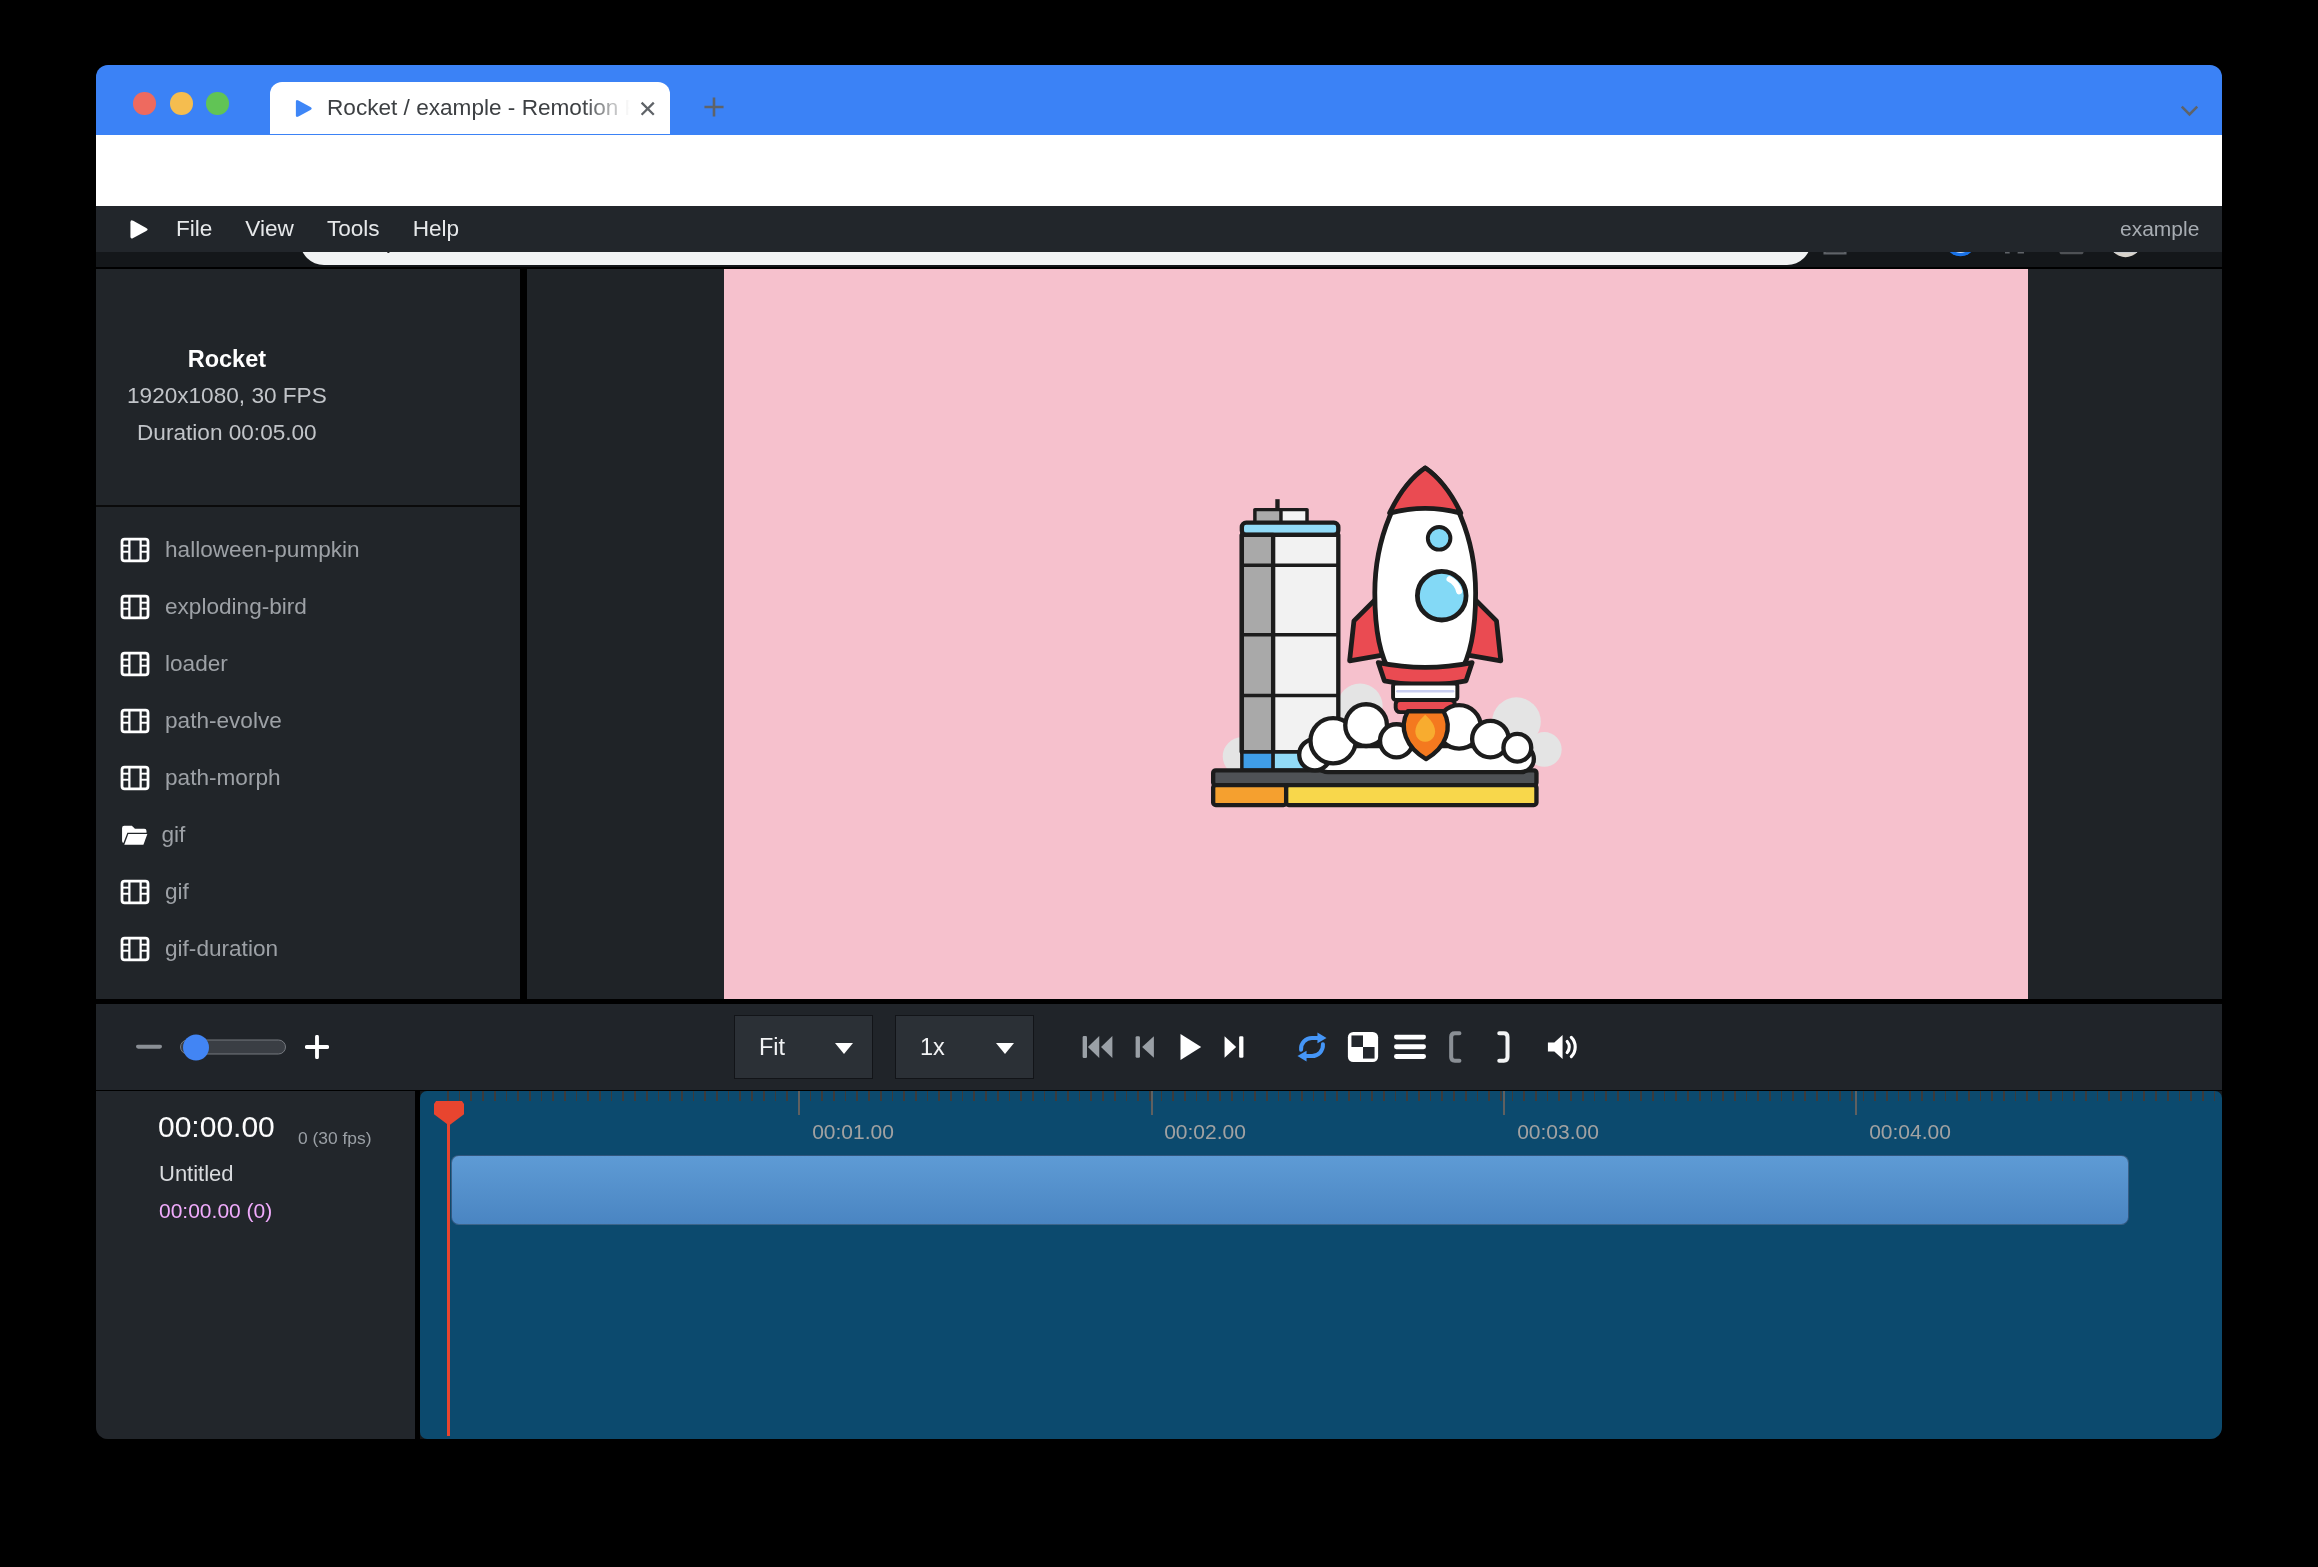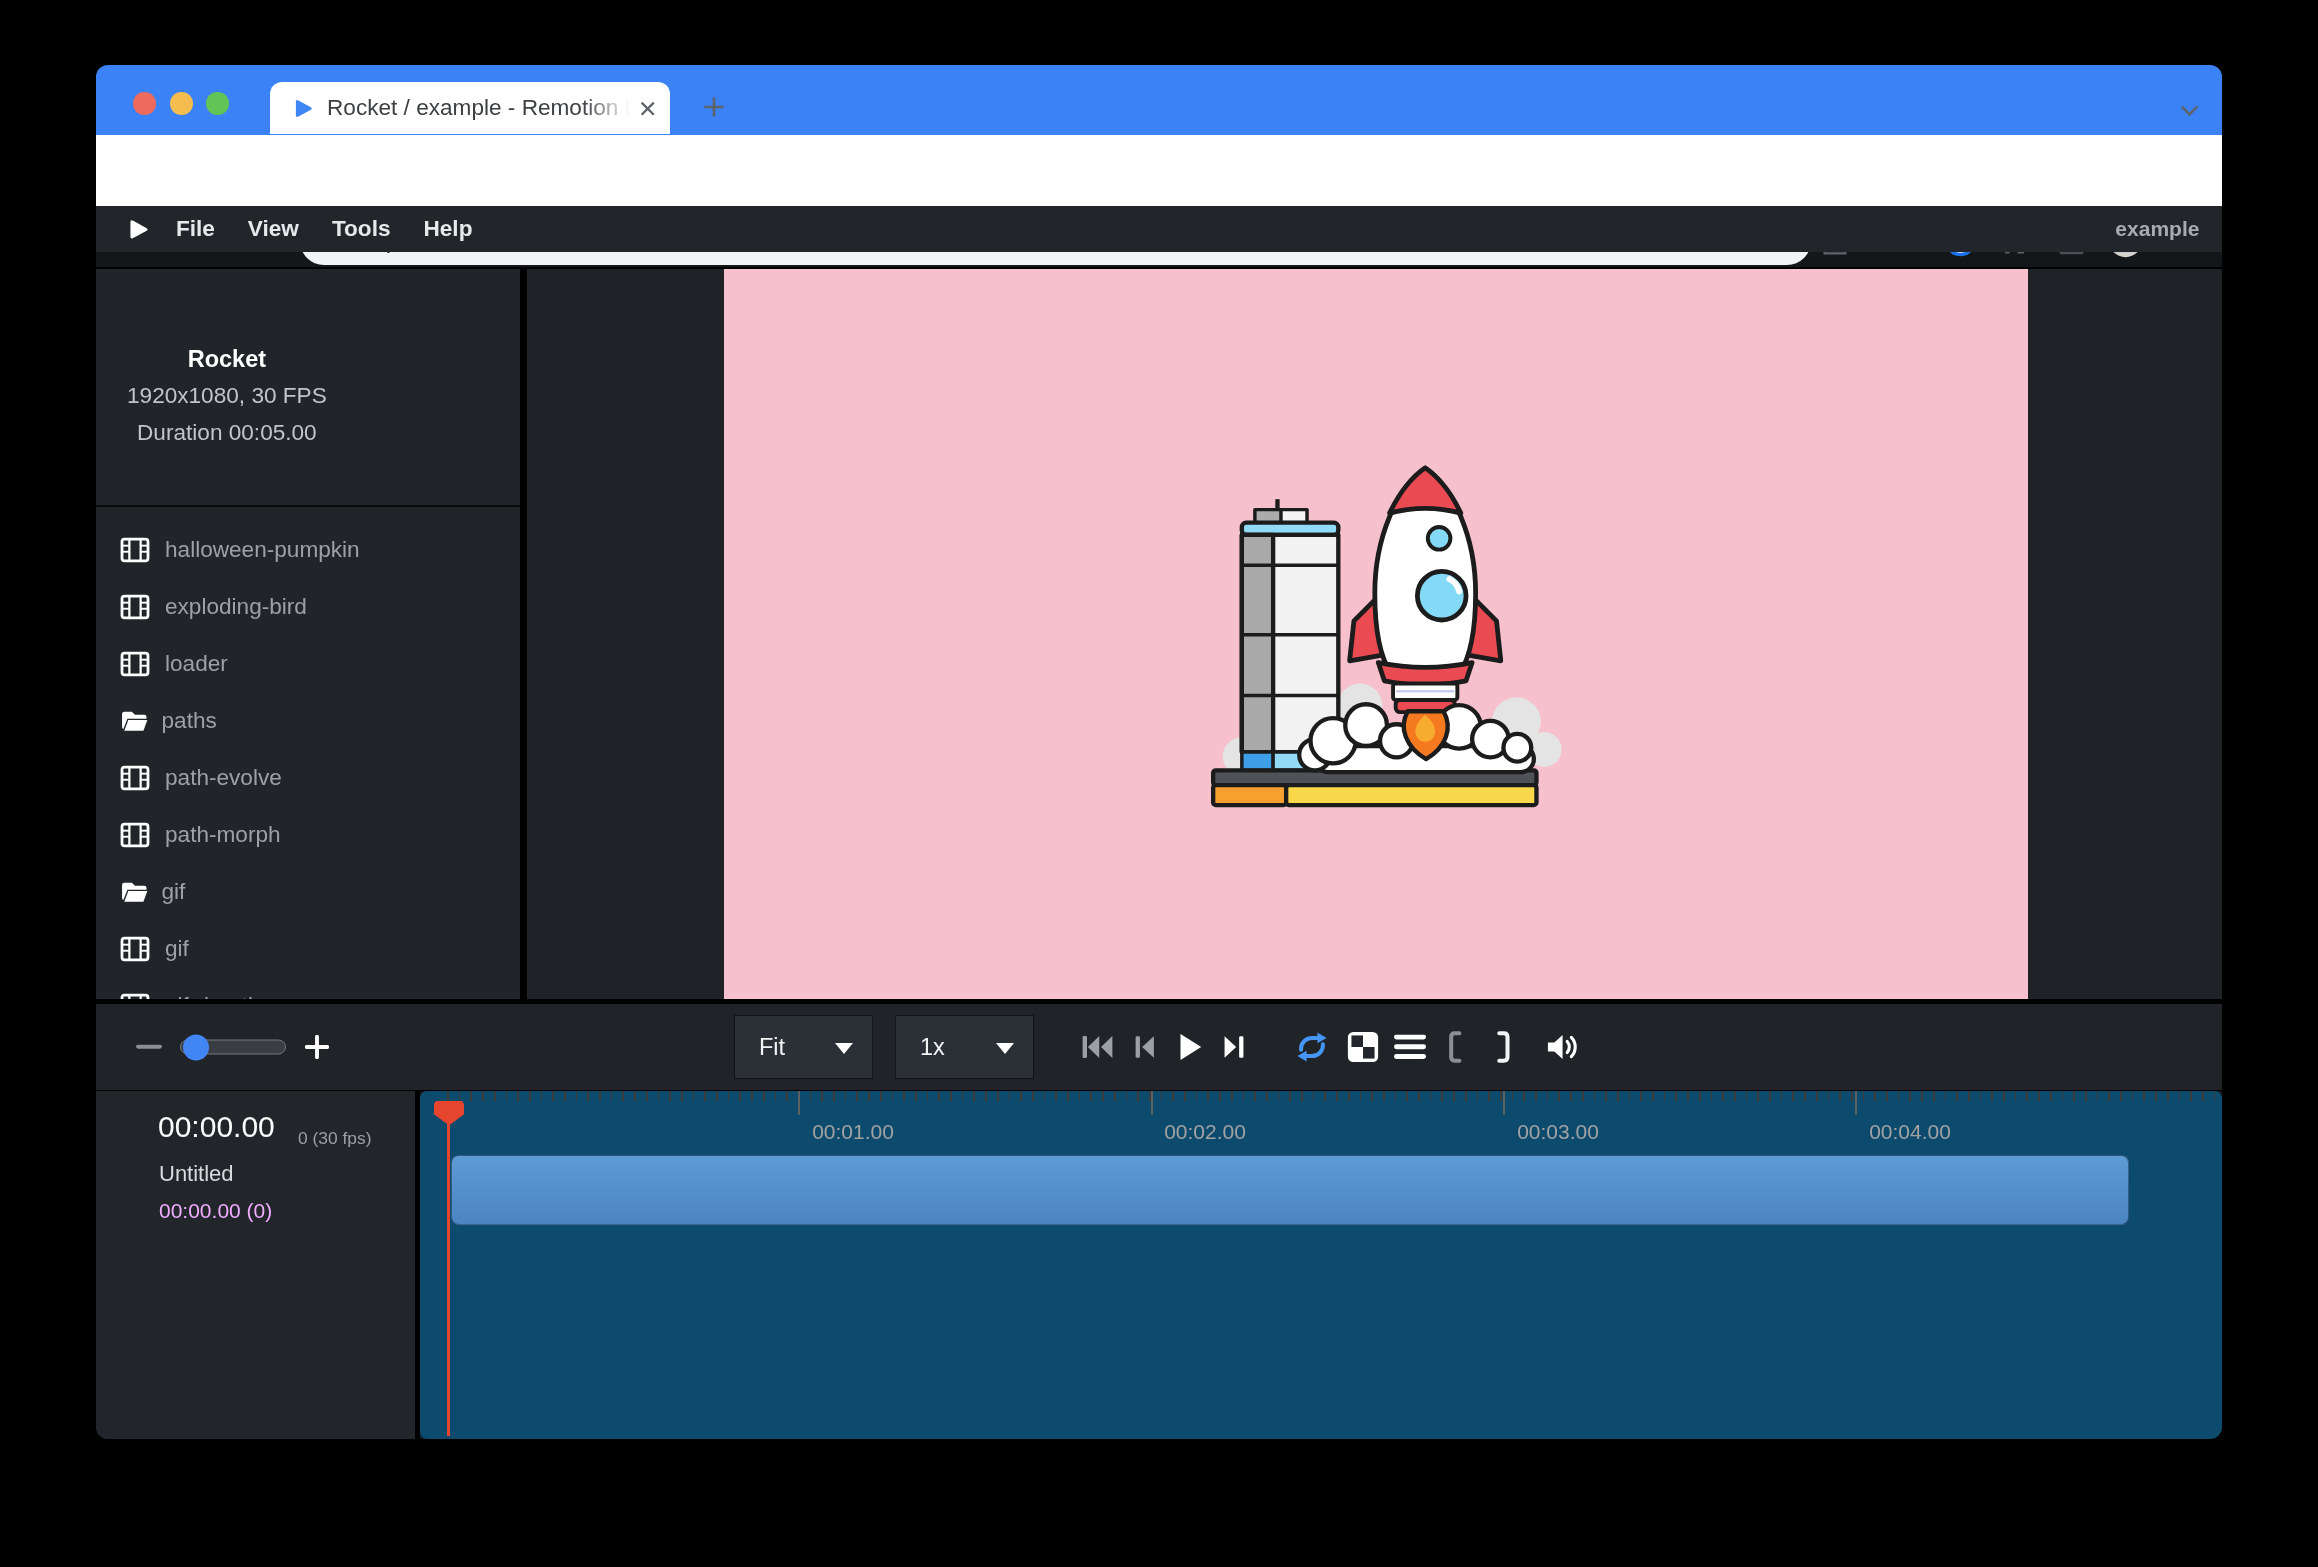--- a/index.html
+++ b/index.html
@@ -24,21 +24,21 @@
   
   #navbar { position:absolute; left:0; top:70px; width:100%; height:71px; background:#fff; }
   .nav-ic { position:absolute; top:88px; width:35px; height:35px; display:flex;
     align-items:center; justify-content:center; border-radius:50%; }
   #urlbar { position:absolute; left:204px; top:81px; width:1511px; height:49px; background:#F1F3F4;
     border-radius:24px; display:flex; align-items:center; padding-left:19px; }
   #url-text { margin-left:14px; font-size:23.5px; color:#27292D; letter-spacing:0.2px; }
 
   
   #menubar { position:absolute; left:0; top:141px; width:100%; height:46px; background:#22262B;
-    display:flex; align-items:center;font-weight:bold; }
+    display:flex; align-items:center; }
   .menu-item { padding:0 16.5px; font-size:22.6px; color:#E6E8EA; cursor:default; }
   #menubar-right { margin-left:auto; margin-right:22.6px; font-size:21px; color:#A7ACB2; }
   #menubar-line { position:absolute; left:0; top:202px; width:100%; height:1.7px; background:#000; }
 
   
   #middle { position:absolute; left:0; top:204px; width:100%; height:731px; }
   #sidebar { position:absolute; left:0; top:0; width:424px; height:100%; background:#212529; overflow:hidden; }
   #side-divider { position:absolute; left:424px; top:0; width:7px; height:100%; background:#000; }
   #preview { position:absolute; left:431px; top:0; width:1695px; height:100%; background:#1F2327; }
   #canvas { position:absolute; left:197px; top:0px; width:1304px; height:731px; background:#F6C1CD; overflow:hidden; }
@@ -269,27 +269,20 @@
               <line x1="23.5" y1="3" x2="23.5" y2="27" stroke="#fff" stroke-width="2.6"></line>
               <g stroke="#fff" stroke-width="2.2">
                 <line x1="2" y1="10" x2="10" y2="10"></line>
                 <line x1="2" y1="17" x2="10" y2="17"></line>
                 <line x1="24" y1="10" x2="32" y2="10"></line>
                 <line x1="24" y1="17" x2="32" y2="17"></line>
               </g>
             </svg>
           <span class="lbl">loader</span>
         </div>
-        <div class="list-item folder">
-          <svg width="29" height="24" viewBox="0 0 32 27">
-              <path d="M2 5.5 Q2 3 4.5 3 h8.5 l3.5 3.5 H27 q2.5 0 2.5 2.5 V11 H8 L3.5 22.5 Q2 22 2 20 Z" fill="#fff"></path>
-              <path d="M9 12.5 h21.5 L26 24.5 H4.5 Z" fill="#fff"></path>
-            </svg>
-          <span class="lbl">paths</span>
-        </div>
         <div class="list-item comp">
           <svg width="30" height="26" viewBox="0 0 34 30">
               <rect x="2" y="2.5" width="30" height="25" rx="3" fill="none" stroke="#fff" stroke-width="3.2"></rect>
               <line x1="10.5" y1="3" x2="10.5" y2="27" stroke="#fff" stroke-width="2.6"></line>
               <line x1="23.5" y1="3" x2="23.5" y2="27" stroke="#fff" stroke-width="2.6"></line>
               <g stroke="#fff" stroke-width="2.2">
                 <line x1="2" y1="10" x2="10" y2="10"></line>
                 <line x1="2" y1="17" x2="10" y2="17"></line>
                 <line x1="24" y1="10" x2="32" y2="10"></line>
                 <line x1="24" y1="17" x2="32" y2="17"></line>

